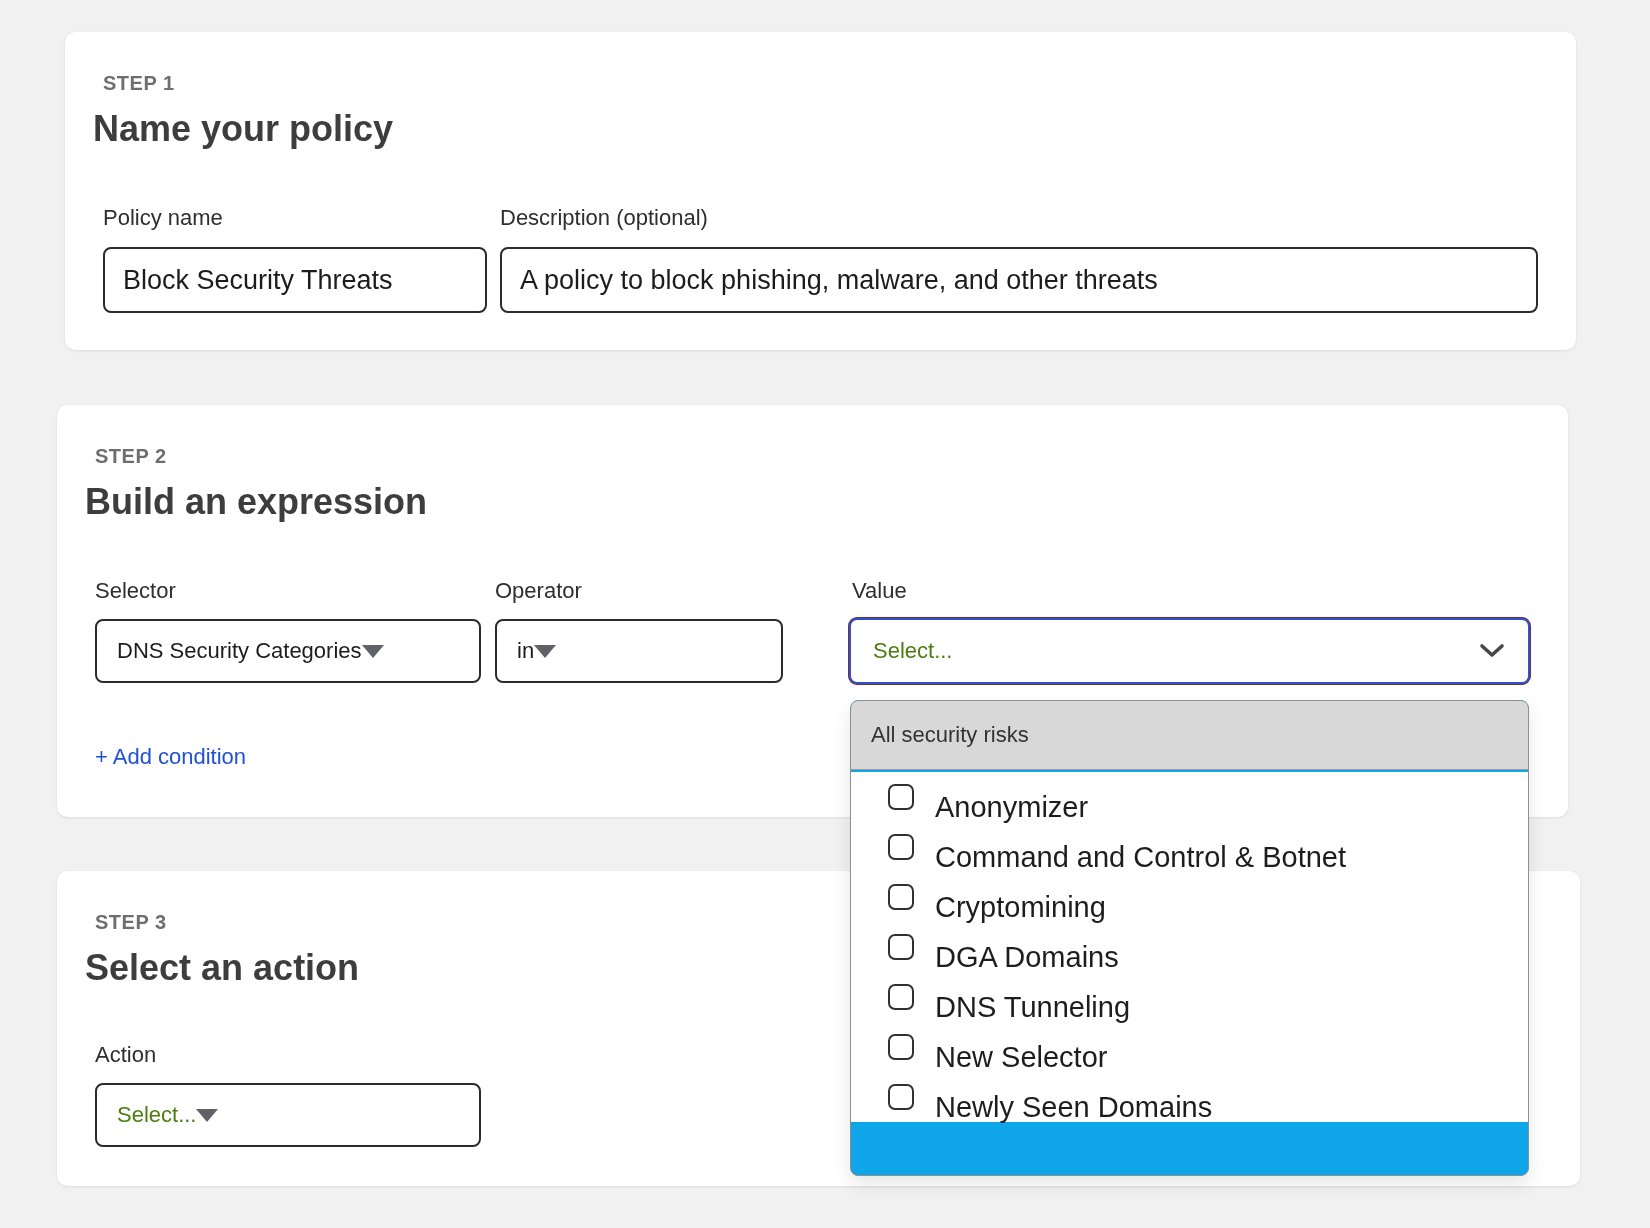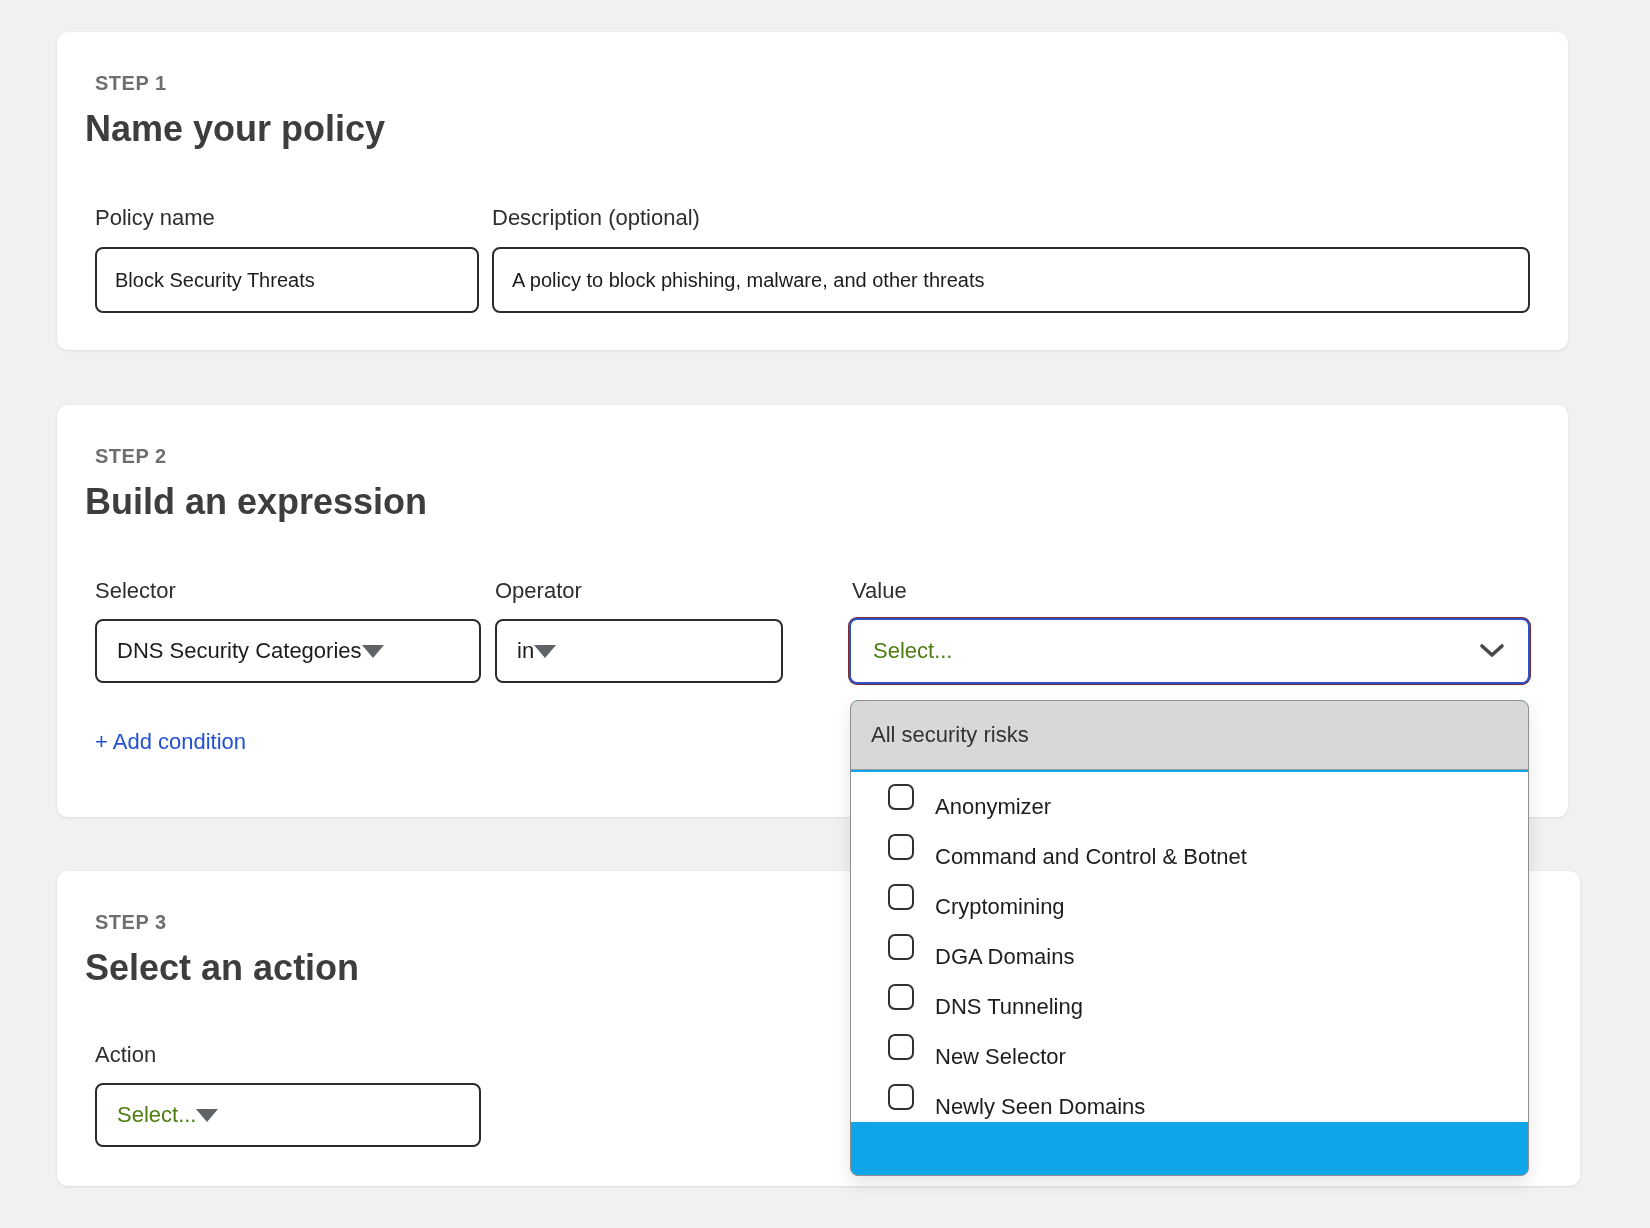--- a/index.html
+++ b/index.html
@@ -7,39 +7,39 @@
     width:1650px;height:1228px;position:relative;overflow:hidden;
     background:#f1f1f2;
     font-family:"Liberation Sans", sans-serif;
     -webkit-font-smoothing:antialiased;
   }
   .card{
     position:absolute;left:57px;width:1511px;background:#ffffff;
     border-radius:10px;
     box-shadow:0 1px 3px rgba(0,0,0,.08), 0 0 1px rgba(0,0,0,.10);
   }
-  #card-step1{top:32px;height:318px;}
+  #card-step1{top:32px;height:318px;margin-left:8px;}
   #card-step2{top:405px;height:412px;}
   #card-step3{top:871px;height:315px;padding-left:12px;}
 
   .eyebrow{
     position:absolute;left:38px;top:41px;font-size:20px;font-weight:700;
     letter-spacing:.5px;color:#6e6e6e;line-height:1;
   }
   .card-title{
     position:absolute;left:28px;top:77px;font-size:36px;font-weight:700;
     color:#3d3d3d;line-height:1.1;
   }
   .field-label{
     position:absolute;font-size:22px;color:#2e2e2e;line-height:1;
   }
   .text-input{
     position:absolute;box-sizing:border-box;height:66px;
     border:2px solid #2b2b2b;border-radius:8px;background:#fff;
-    font-family:"Liberation Sans", sans-serif;font-size:20px;color:#1c1c1c;
+    font-family:"Liberation Sans", sans-serif;font-size:27px;color:#1c1c1c;
     padding:0 18px;outline:none;
   }
   .select-box{
     position:absolute;box-sizing:border-box;height:64px;
     border:2px solid #2b2b2b;border-radius:8px;background:#fff;
     display:flex;align-items:center;
     padding:0 20px;font-size:22px;color:#1c1c1c;cursor:pointer;
   }
   .tri-down{
     width:0;height:0;border-left:11px solid transparent;
@@ -72,21 +72,21 @@
   }
   .dropdown-list{padding:2px 0 0 0;margin:0;list-style:none;}
   .dropdown-option{
     height:50px;display:flex;align-items:center;padding-left:37px;
     cursor:pointer;background:#fff;
   }
   .checkbox{
     width:26px;height:26px;box-sizing:border-box;border:2px solid #303030;
     border-radius:7px;background:#fff;flex:0 0 auto;
   }
-  .option-label{margin-left:21px;font-size:22px;color:#1d1d1d;margin-top:20px;}
+  .option-label{margin-left:21px;font-size:29px;color:#1d1d1d;margin-top:20px;}
   .chevron-svg{display:block;}
 </style>
 </head>
 <body>
 
 <section class="card" id="card-step1">
   <div class="eyebrow">STEP 1</div>
   <div class="card-title">Name your policy</div>
 
   <div class="field-label" style="left:38px;top:175px;">Policy name</div>
@@ -113,21 +113,21 @@
   </div>
 
   <div class="field-label" style="left:795px;top:175px;">Value</div>
   <div class="combo-focus" style="left:792px;top:213px;width:681px;">
     <span class="combo-placeholder">Select...</span>
     <svg class="chevron-svg" width="28" height="18" viewBox="0 0 28 18">
       <polyline points="4,4 14,13 24,4" fill="none" stroke="#474747" stroke-width="3.6" stroke-linecap="round" stroke-linejoin="round"></polyline>
     </svg>
   </div>
 
-  <a class="link" style="left:38px;top:326px;">+ Add condition</a>
+  <a class="link" style="left:38px;top:341px;">+ Add condition</a>
 </section>
 
 <section class="card" id="card-step3">
   <div class="eyebrow">STEP 3</div>
   <div class="card-title">Select an action</div>
 
   <div class="field-label" style="left:38px;top:173px;">Action</div>
   <div class="select-box" style="left:38px;top:212px;width:386px;">
     <span class="combo-placeholder">Select...</span>
     <span class="tri-down"></span>

